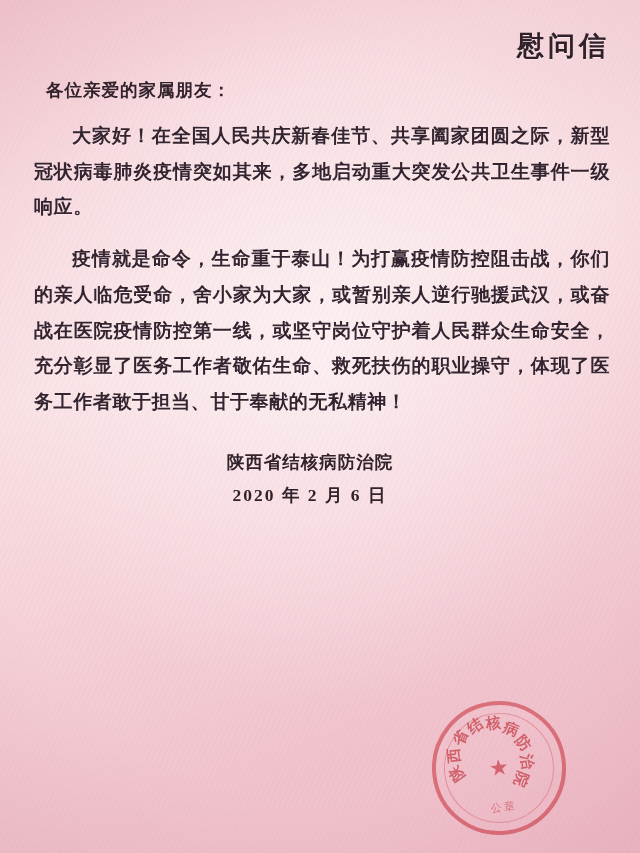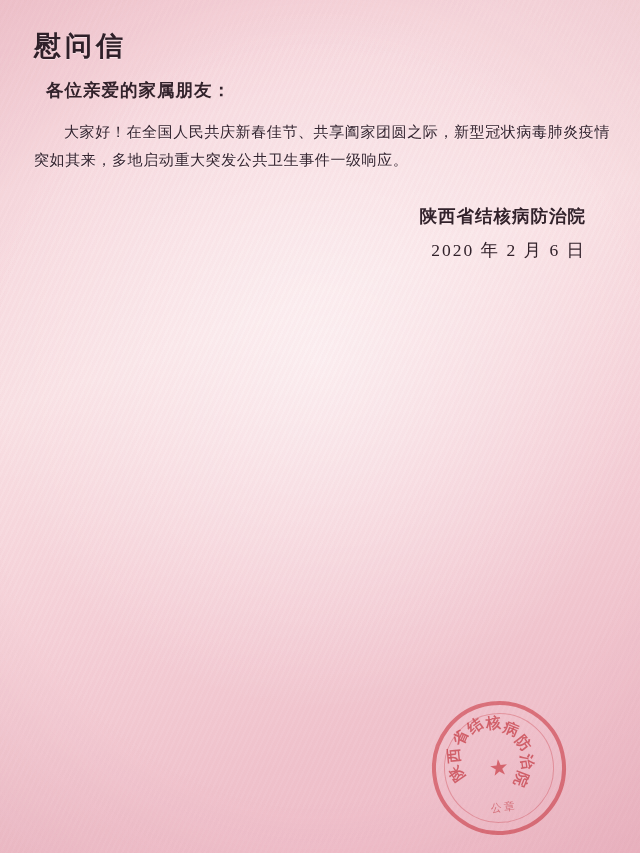--- a/index.html
+++ b/index.html
@@ -35,64 +35,64 @@
       repeating-linear-gradient(115deg, rgba(255,255,255,0.05) 0px, rgba(255,255,255,0.05) 2px, rgba(230,170,185,0.045) 2px, rgba(230,170,185,0.045) 5px);
     mix-blend-mode: multiply;
     opacity: .85;
   }
   .letter {
     position: relative;
     z-index: 2;
     padding: 22px 30px 0 34px;
   }
   .title {
-    text-align: left;
+    text-align: right;
     font-size: 27px;
     font-weight: bold;
     letter-spacing: 4px;
     color: #2f2029;
     margin: 6px 0 14px 0;
     text-shadow: 0 1px 0 rgba(255,255,255,0.4);
   }
   .salutation {
     font-size: 17.5px;
     font-weight: bold;
     letter-spacing: 1px;
     margin: 0 0 8px 12px;
     color: #32222b;
   }
   .para {
-    font-size: 15px;
+    font-size: 19px;
     line-height: 1.88;
     letter-spacing: 0.6px;
     text-align: justify;
     text-justify: inter-ideograph;
     text-indent: 2em;
     margin: 16px 0 2px 0;
-    font-weight: normal;
+    font-weight: bold;
     color: #342430;
     text-shadow: 0 1px 0 rgba(255,255,255,0.35);
   }
   .signature-block {
     position: relative;
     z-index: 3;
     margin-top: 26px;
     padding-right: 24px;
-    text-align: right;
+    text-align: center;
   }
   .sig-line {
     font-size: 17.5px;
     font-weight: bold;
     letter-spacing: 1px;
     color: #32222b;
     line-height: 1.9;
   }
   .sig-date {
     font-size: 17.5px;
-    font-weight: normal;
+    font-weight: bold;
     letter-spacing: 2px;
     color: #32222b;
     line-height: 1.9;
   }
   
   .seal {
     position: absolute;
     right: 74px;
     bottom: 18px;
     width: 126px;
@@ -154,20 +154,21 @@
 
 <div id="page">
 
   <div class="letter">
 
     <div class="title">慰问信</div>
 
     <div class="salutation">各位亲爱的家属朋友：</div>
 
     <p class="para">大家好！在全国人民共庆新春佳节、共享阖家团圆之际，新型冠状病毒肺炎疫情突如其来，多地启动重大突发公共卫生事件一级响应。</p>
+    <p class="para">疫情就是命令，生命重于泰山！为打赢疫情防控阻击战，你们的亲人临危受命，舍小家为大家，或暂别亲人逆行驰援武汉，或奋战在医院疫情防控第一线，或坚守岗位守护着人民群众生命安全，充分彰显了医务工作者敬佑生命、救死扶伤的职业操守，体现了医务工作者敢于担当、甘于奉献的无私精神！</p>
 
     <div class="signature-block">
       <div class="sig-line">陕西省结核病防治院</div>
       <div class="sig-date">2020 年 2 月 6 日</div>
     </div>
 
   </div>
 
   <div class="seal">
     <div class="seal-inner"></div>

